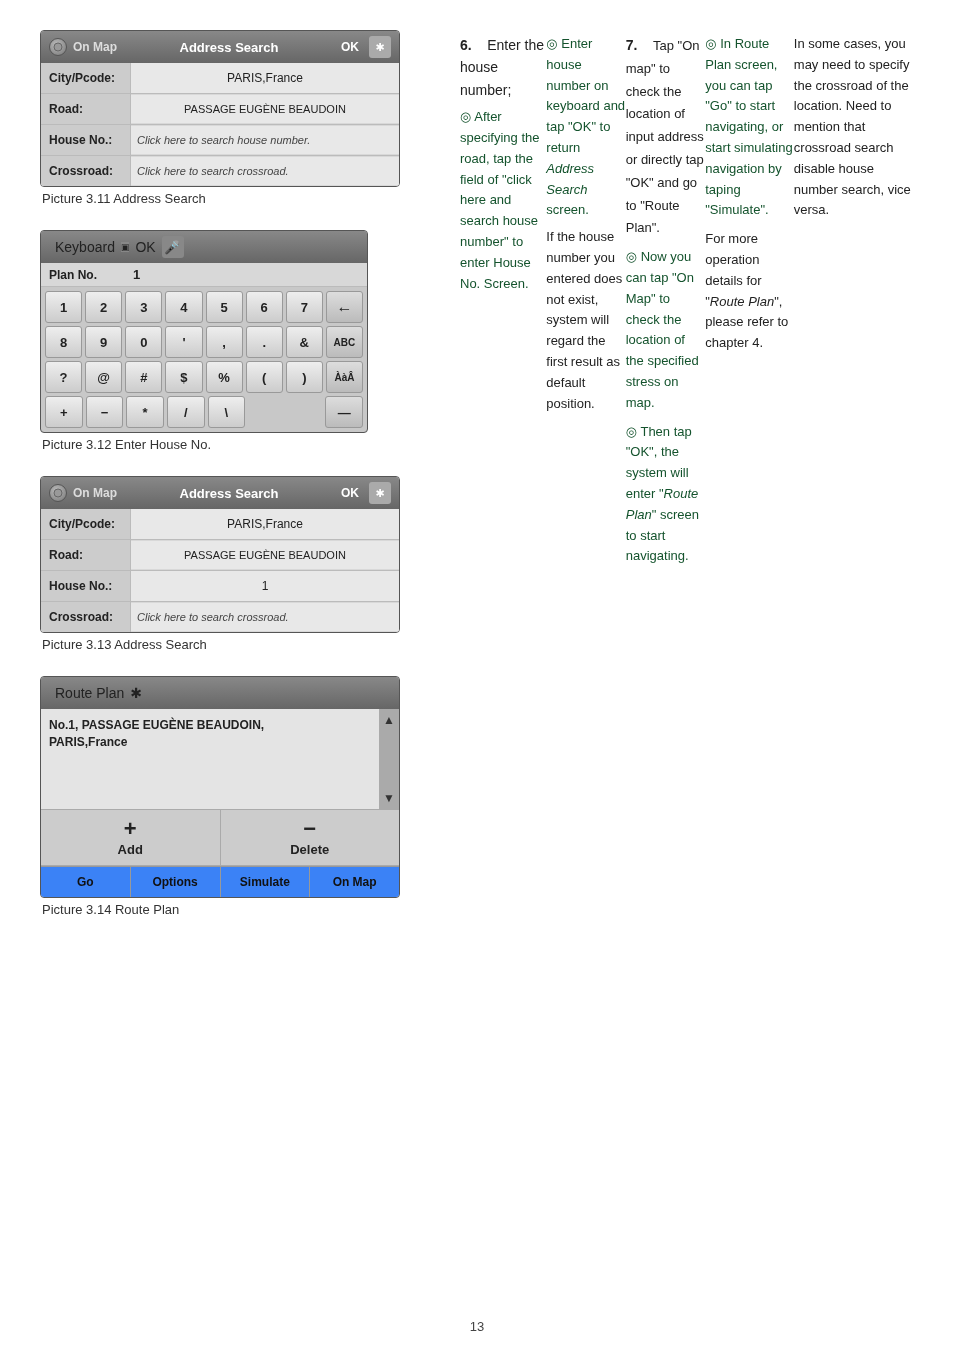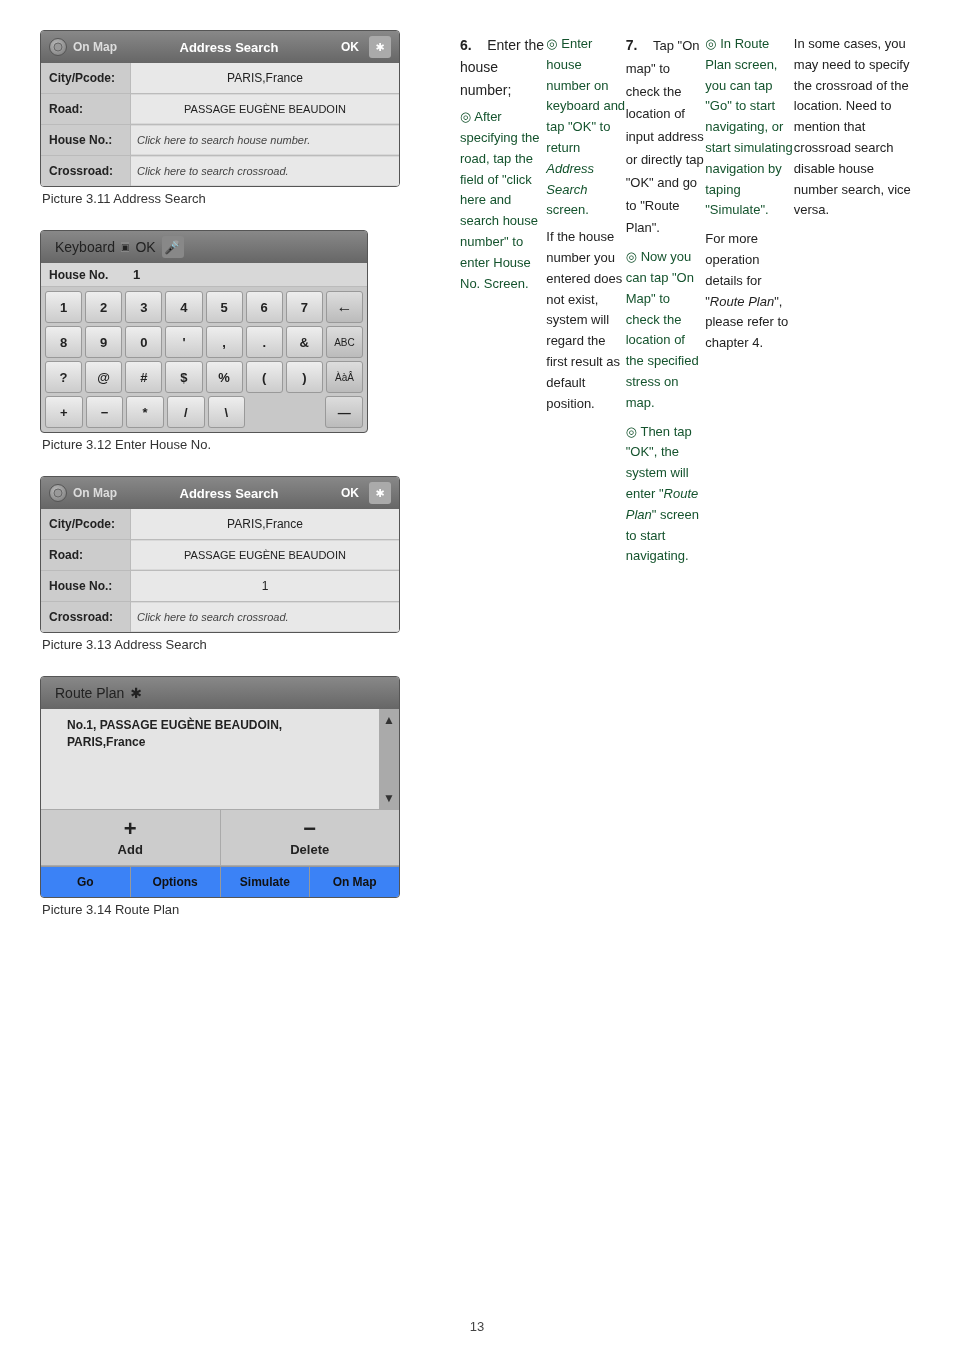--- a/index.html
+++ b/index.html
@@ -173,21 +173,21 @@
       font-weight: bold;
       color: #222;
       cursor: pointer;
     }
     .key.backspace {
       background: linear-gradient(180deg, #ddd 0%, #bbb 100%);
       font-size: 16px;
     }
     .key.abc {
       font-size: 10px;
-      font-weight: normal;
+      font-weight: bold;
       background: linear-gradient(180deg, #ddd 0%, #bbb 100%);
     }
     .key.blank {
       background: transparent;
       border: none;
       cursor: default;
     }
 
     
     .route-ui {
@@ -212,21 +212,20 @@
     .route-list {
       flex: 1;
       padding: 8px;
       background: #e4e4e4;
     }
     .route-list-item {
       font-size: 12px;
       font-weight: bold;
       color: #222;
       line-height: 1.4;
-      margin-left: 18px;
     }
     .route-scroll {
       display: flex;
       flex-direction: column;
       background: #aaa;
       width: 20px;
       align-items: center;
       justify-content: space-between;
     }
     .route-scroll .scroll-up, .route-scroll .scroll-down {
@@ -385,21 +384,21 @@
             <svg viewBox="0 0 10 10">
                 <circle cx="5" cy="5" r="4" fill="#999" stroke="#666" stroke-width="1"></circle>
               </svg>
           </div>
           <span class="header-title">Keyboard</span>
           <div class="icon-btn" style="background:#888;font-size:9px;">▣</div>
           <span class="ok-btn">OK</span>
           <div class="voice-icon" style="width:22px;height:22px;background:#888;border-radius:3px;display:flex;align-items:center;justify-content:center;color:#fff;font-size:13px;">🎤</div>
         </div>
         <div class="keyboard-input-row">
-          <span class="input-label">House No.</span>
+          <span class="input-label">Plan No.</span>
           <span class="input-val">1</span>
         </div>
         <div class="keyboard-rows">
           <div class="keyboard-row">
             <div class="key">1</div>
             <div class="key">2</div>
             <div class="key">3</div>
             <div class="key">4</div>
             <div class="key">5</div>
             <div class="key">6</div>

